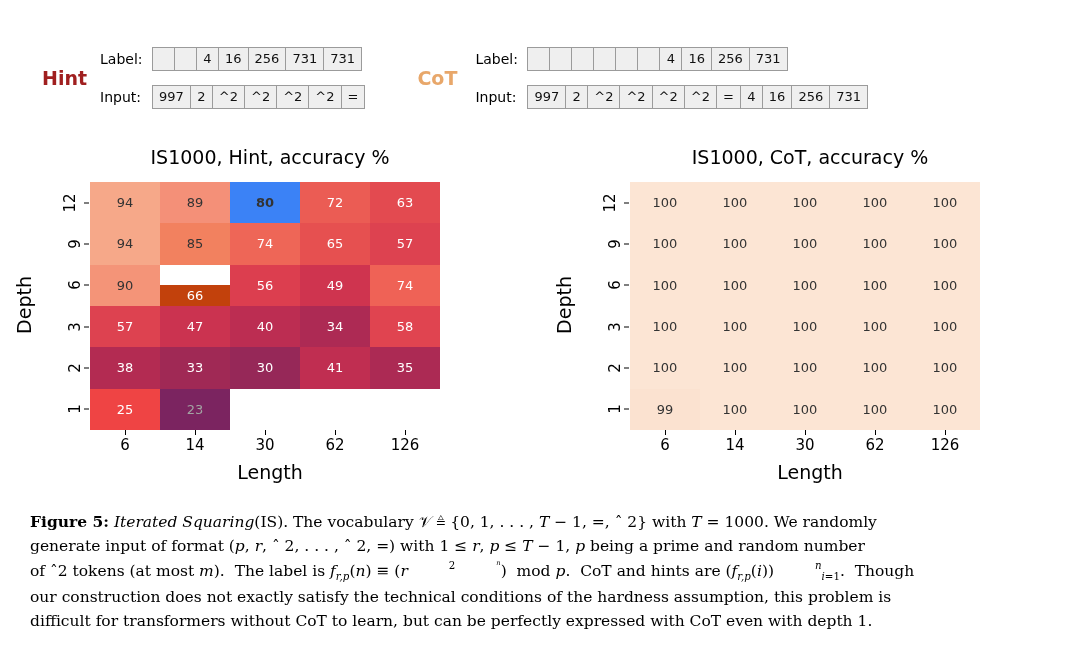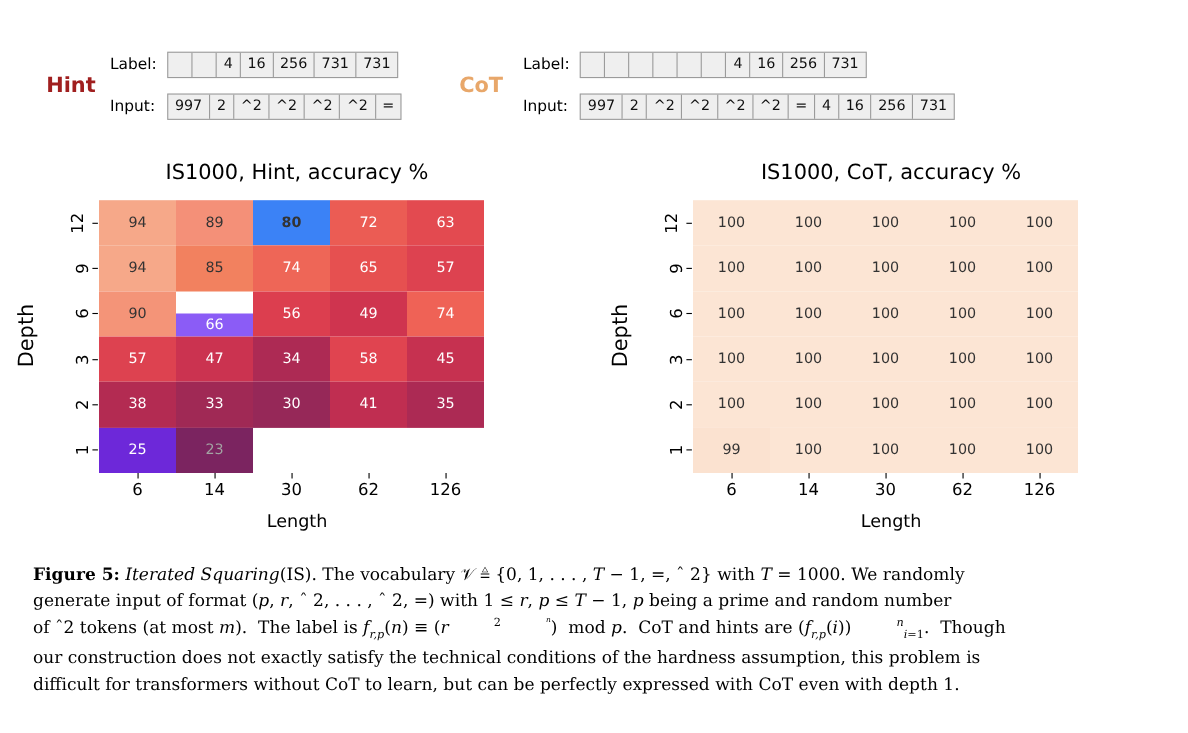--- a/index.html
+++ b/index.html
@@ -111,21 +111,21 @@
     transform: translate(-50%, -50%) rotate(-90deg);
     font-size: 19px;
     color: #000;
   }
   .xlabel {
     position: absolute;
     bottom: 2px;
     left: 0;
     width: 540px;
     text-align: center;
-    font-size: 16px;
+    font-size: 19px;
     color: #000;
   }
   .grid-wrap {
     position: absolute;
     left: 90px;
     top: 42px;
     width: 350px;
     height: 248px;
   }
   .grid {
@@ -272,35 +272,35 @@
             <div class="hm-cell" style="background: rgb(244, 144, 120); color: rgb(51, 51, 51);">89</div>
             <div class="hm-cell" style="background: #3b82f6; color: rgb(51, 51, 51); font-weight: bold;">80</div>
             <div class="hm-cell" style="background: rgb(235, 92, 84); color: rgb(255, 255, 255);">72</div>
             <div class="hm-cell" style="background: rgb(227, 74, 80); color: rgb(255, 255, 255);">63</div>
             <div class="hm-cell" style="background: rgb(246, 168, 137); color: rgb(51, 51, 51);">94</div>
             <div class="hm-cell" style="background: rgb(242, 129, 95); color: rgb(51, 51, 51);">85</div>
             <div class="hm-cell" style="background: rgb(238, 102, 87); color: rgb(255, 255, 255);">74</div>
             <div class="hm-cell" style="background: rgb(230, 80, 80); color: rgb(255, 255, 255);">65</div>
             <div class="hm-cell" style="background: rgb(221, 66, 80); color: rgb(255, 255, 255);">57</div>
             <div class="hm-cell" style="background: rgb(244, 148, 120); color: rgb(51, 51, 51);">90</div>
-            <div class="hm-cell" style="background: #8b5cf6; color: rgb(255, 255, 255); margin-top: 20px;">66</div>
+            <div class="hm-cell" style="background: #c2410c; color: rgb(255, 255, 255); margin-top: 20px;">66</div>
             <div class="hm-cell" style="background: rgb(220, 62, 79); color: rgb(255, 255, 255);">56</div>
             <div class="hm-cell" style="background: rgb(207, 52, 79); color: rgb(255, 255, 255);">49</div>
             <div class="hm-cell" style="background: rgb(239, 98, 86); color: rgb(255, 255, 255);">74</div>
             <div class="hm-cell" style="background: rgb(221, 66, 80); color: rgb(255, 255, 255);">57</div>
             <div class="hm-cell" style="background: rgb(203, 51, 80); color: rgb(255, 255, 255);">47</div>
+            <div class="hm-cell" style="background: rgb(188, 45, 82); color: rgb(255, 255, 255);">40</div>
             <div class="hm-cell" style="background: rgb(173, 42, 84); color: rgb(255, 255, 255);">34</div>
             <div class="hm-cell" style="background: rgb(224, 68, 80); color: rgb(255, 255, 255);">58</div>
-            <div class="hm-cell" style="background: rgb(198, 49, 80); color: rgb(255, 255, 255);">45</div>
             <div class="hm-cell" style="background: rgb(179, 43, 82); color: rgb(255, 255, 255);">38</div>
             <div class="hm-cell" style="background: rgb(160, 41, 85); color: rgb(255, 255, 255);">33</div>
             <div class="hm-cell" style="background: rgb(150, 40, 88); color: rgb(255, 255, 255);">30</div>
             <div class="hm-cell" style="background: rgb(192, 46, 81); color: rgb(255, 255, 255);">41</div>
             <div class="hm-cell" style="background: rgb(172, 42, 84); color: rgb(255, 255, 255);">35</div>
-            <div class="hm-cell" style="background: #6d28d9; color: rgb(255, 255, 255);">25</div>
+            <div class="hm-cell" style="background: #ef4444; color: rgb(255, 255, 255);">25</div>
             <div class="hm-cell" style="background: rgb(123, 36, 96); color: #a3a3a3;">23</div>
           </div>
       <div class="ytick" style="top: 20.6667px;">12</div>
           <div class="ytick-dash" style="top: 20.6667px;"></div>
           <div class="ytick" style="top: 62px;">9</div>
           <div class="ytick-dash" style="top: 62px;"></div>
           <div class="ytick" style="top: 103.333px;">6</div>
           <div class="ytick-dash" style="top: 103.333px;"></div>
           <div class="ytick" style="top: 144.667px;">3</div>
           <div class="ytick-dash" style="top: 144.667px;"></div>

